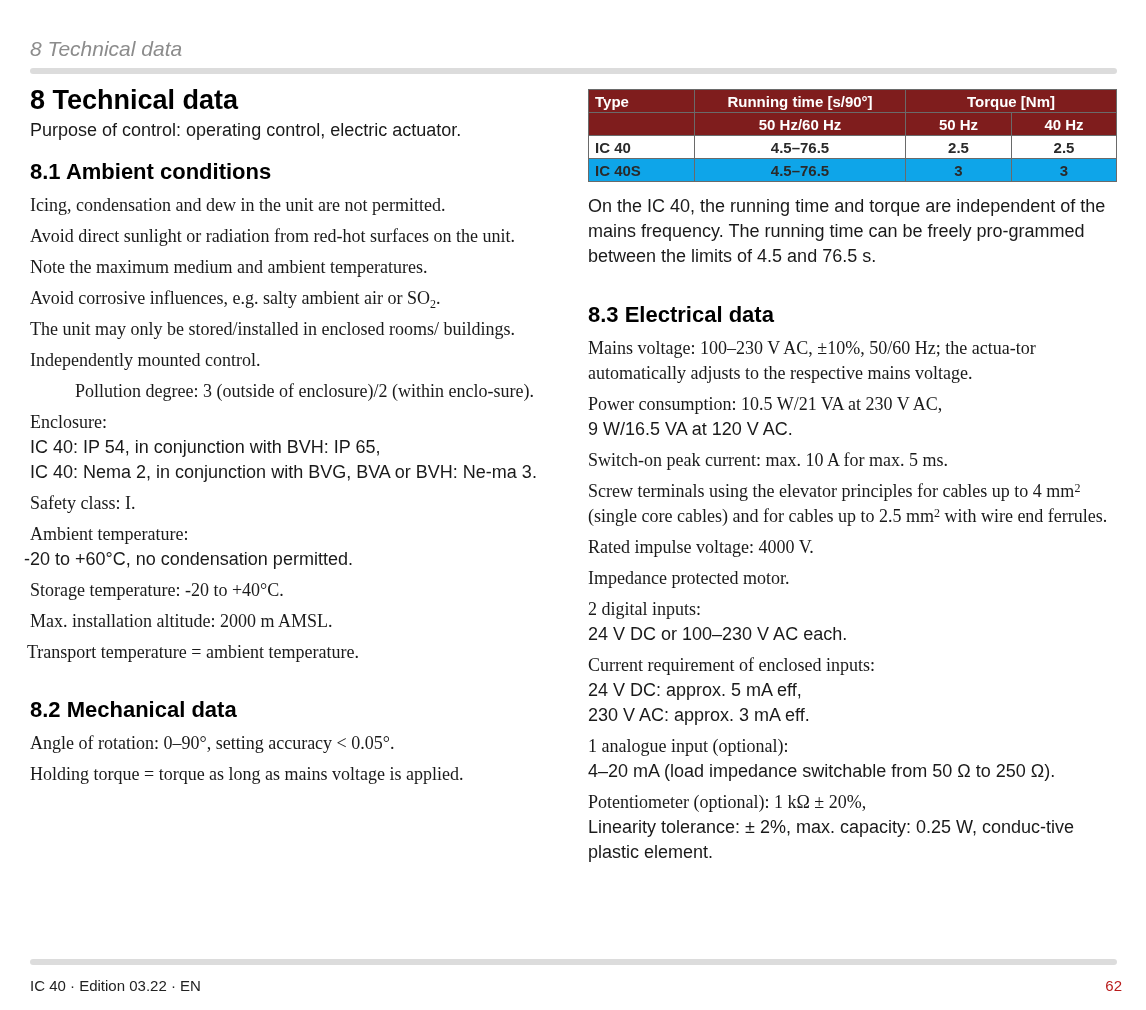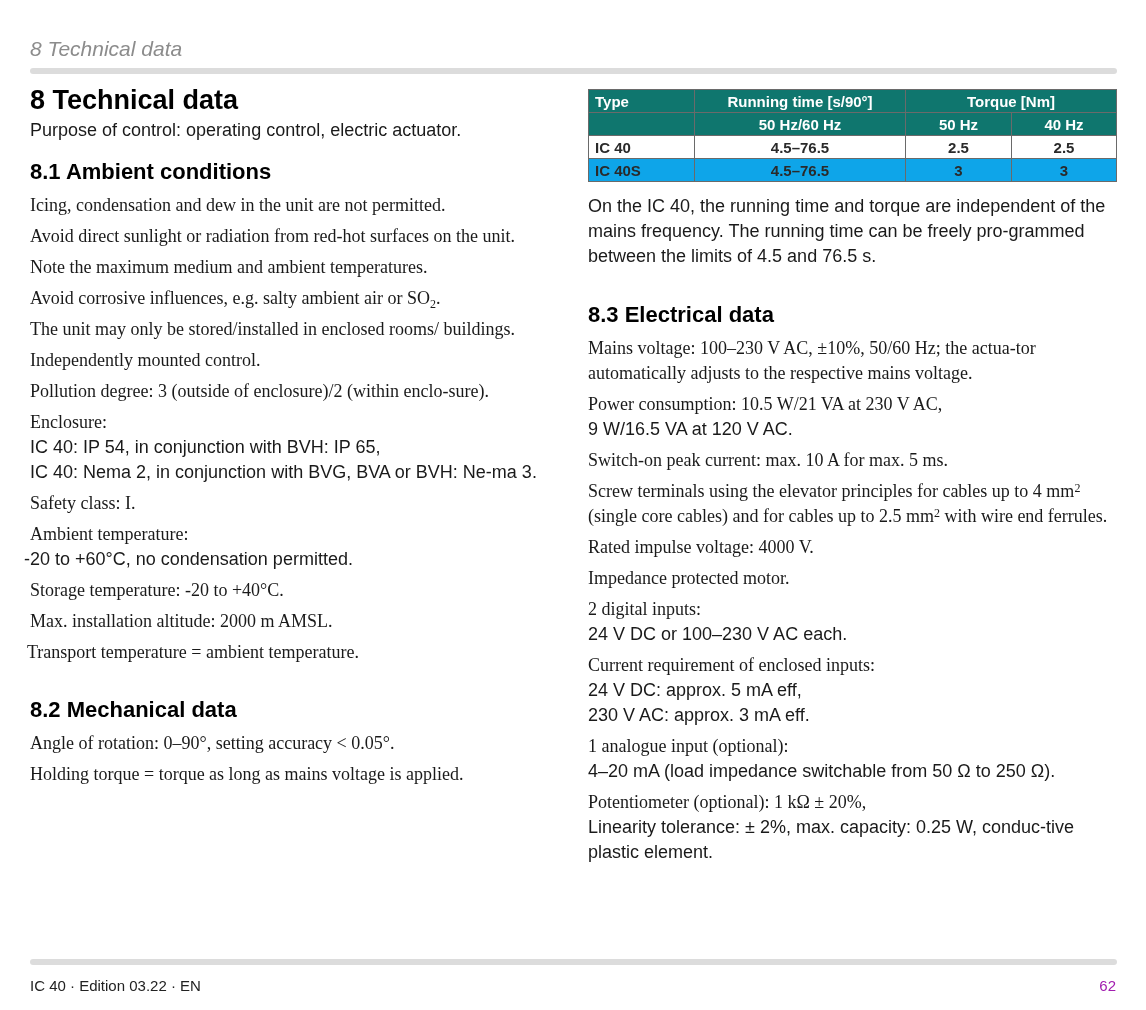--- a/index.html
+++ b/index.html
@@ -34,56 +34,56 @@
   sup { font-size: 12px; vertical-align: 5px; line-height: 0; }
 
   table.spec {
     border-collapse: collapse; width: 529px; font-size: 15px;
     margin-top: 9px;
   }
   table.spec th, table.spec td {
     border: 1px solid #6a6a6a; height: 22px; padding: 0 6px;
   }
   table.spec th {
-    background: #0f766e; color: #ffffff; font-weight: bold; text-align: center;
+    background: #7f1d1d; color: #ffffff; font-weight: bold; text-align: center;
   }
   table.spec th.type { text-align: left; }
   table.spec td { text-align: center; color: #2a2a2a; font-weight: bold; }
   table.spec td.type { text-align: left; }
   table.spec tr.alt td { background: #0ea5e9; }
 
   .foot-rule {
     position: absolute; left: 30px; top: 959px; width: 1087px; height: 6px;
     background: #dcdcdc; border-radius: 3px;
   }
   .foot-left {
     position: absolute; left: 30px; top: 977px; font-size: 15px; color: #222;
   }
   .foot-right {
-    position: absolute; right: 30px; top: 977px; font-size: 15px; color: #a21caf;
+    position: absolute; right: 24px; top: 977px; font-size: 15px; color: #b91c1c;
   }
 </style>
 </head>
 <body>
 
 <div class="running-head">8 Technical data</div>
 <div class="head-rule"></div>
 
 <div class="col col-left">
   <h1>8 Technical data</h1>
   <p>Purpose of control: operating control, electric actuator.</p>
 
   <h2 class="gap-sec" style="margin-top:14px;">8.1 Ambient conditions</h2>
   <p class="mt6">Icing, condensation and dew in the unit are not permitted.</p>
   <p class="mt6" style="width:510px;">Avoid direct sunlight or radiation from red-hot surfaces on the unit.</p>
   <p class="mt6">Note the maximum medium and ambient temperatures.</p>
   <p class="mt6"><span>Avoid corrosive influences, e.g. salty ambient air or SO</span><sub>2</sub><span>.</span></p>
   <p class="mt6" style="width:510px;">The unit may only be stored/installed in enclosed rooms/ buildings.</p>
   <p class="mt6">Independently mounted control.</p>
-  <p class="mt6" style="width:505px;">Pollution degree: 3 (outside of enclosure)/2 (within enclo-sure).</p>
+  <p class="mt6" style="width:505px;margin-left:45px;">Pollution degree: 3 (outside of enclosure)/2 (within enclo-sure).</p>
   <p class="mt6">Enclosure:</p>
   <p>IC 40: IP 54, in conjunction with BVH: IP 65,</p>
   <p style="width:520px;">IC 40: Nema 2, in conjunction with BVG, BVA or BVH: Ne-ma 3.</p>
   <p class="mt6">Safety class: I.</p>
   <p class="mt6">Ambient temperature:</p>
   <p style="margin-left:-6px;">-20 to +60°C, no condensation permitted.</p>
   <p class="mt6">Storage temperature: -20 to +40°C.</p>
   <p class="mt6">Max. installation altitude: 2000 m AMSL.</p>
   <p class="mt6" style="margin-left:-3px;">Transport temperature = ambient temperature.</p>
 

